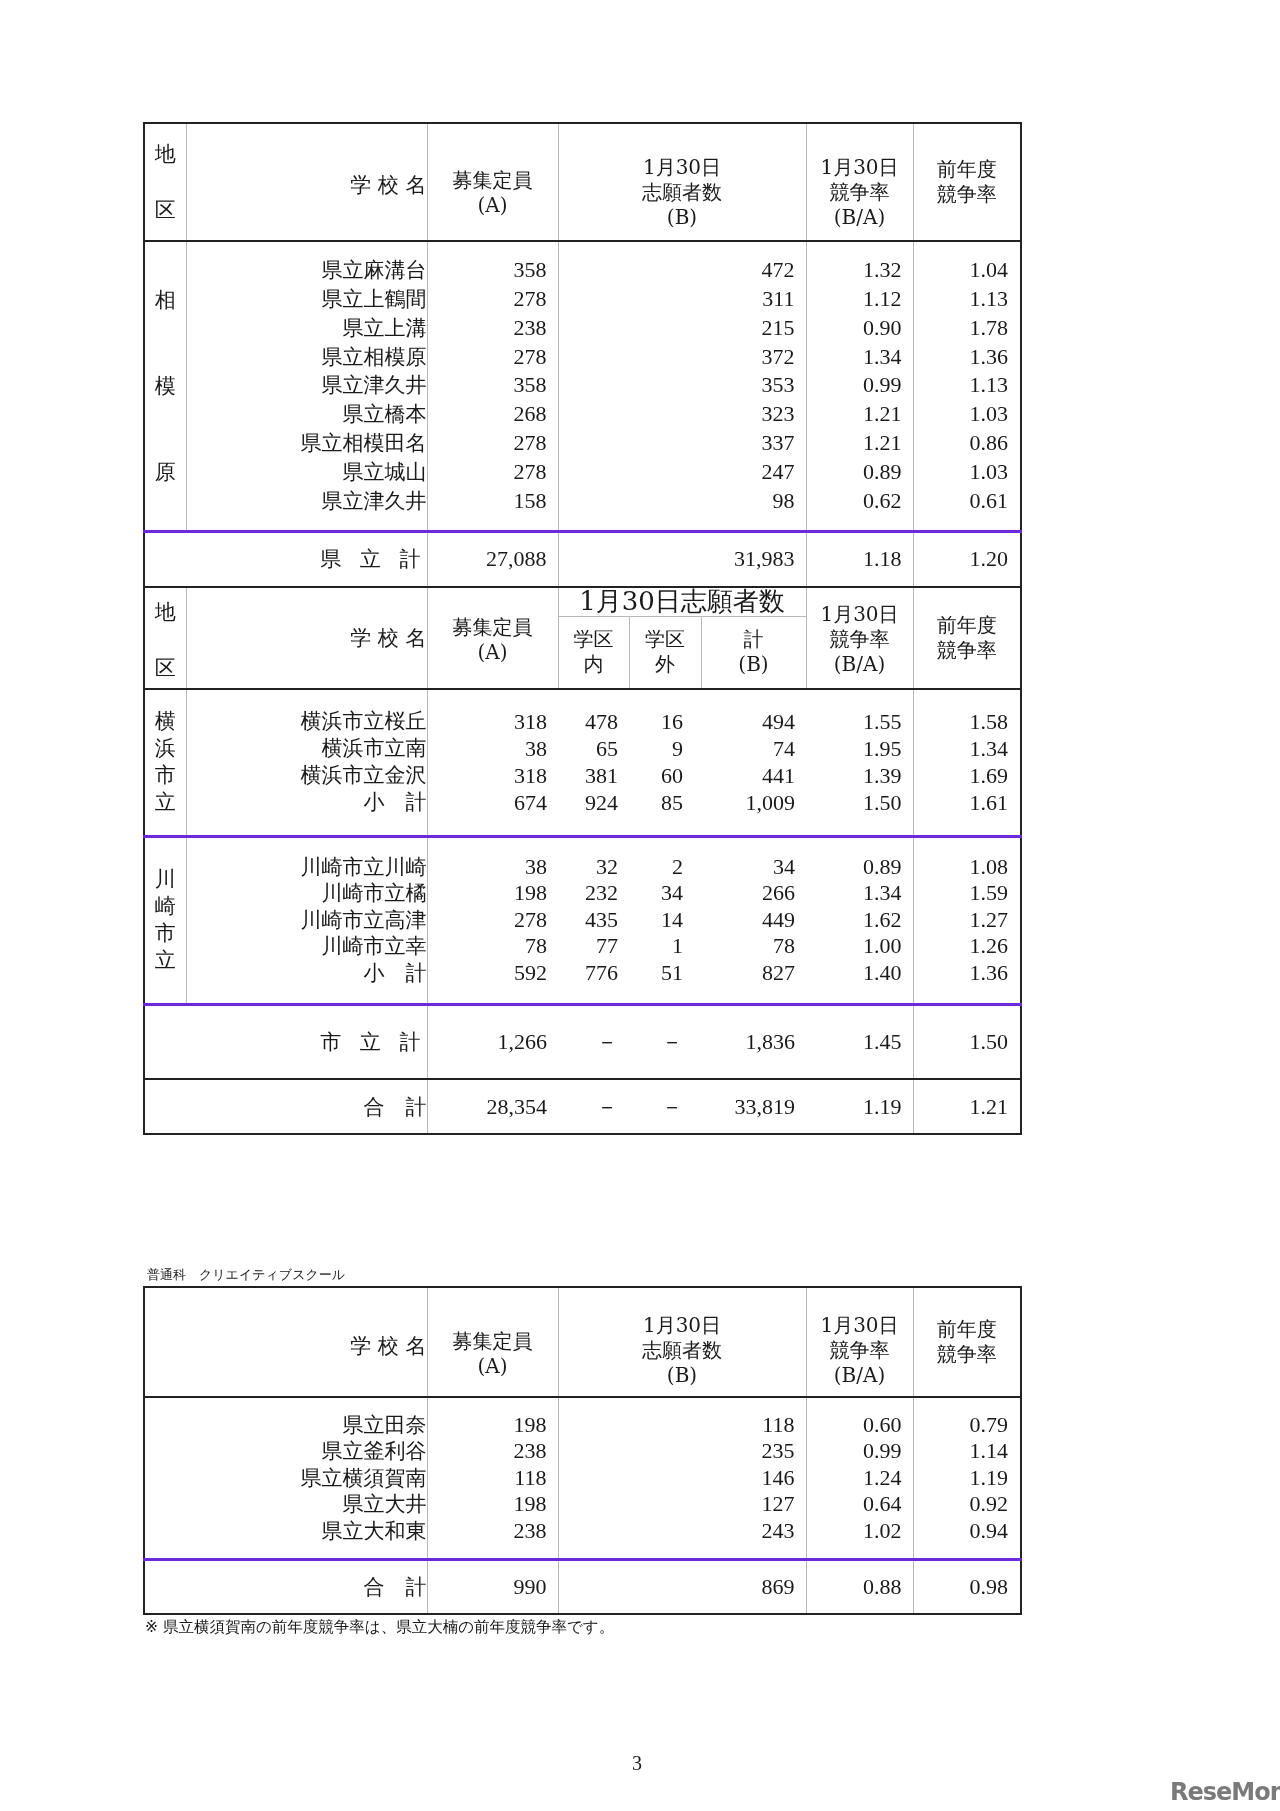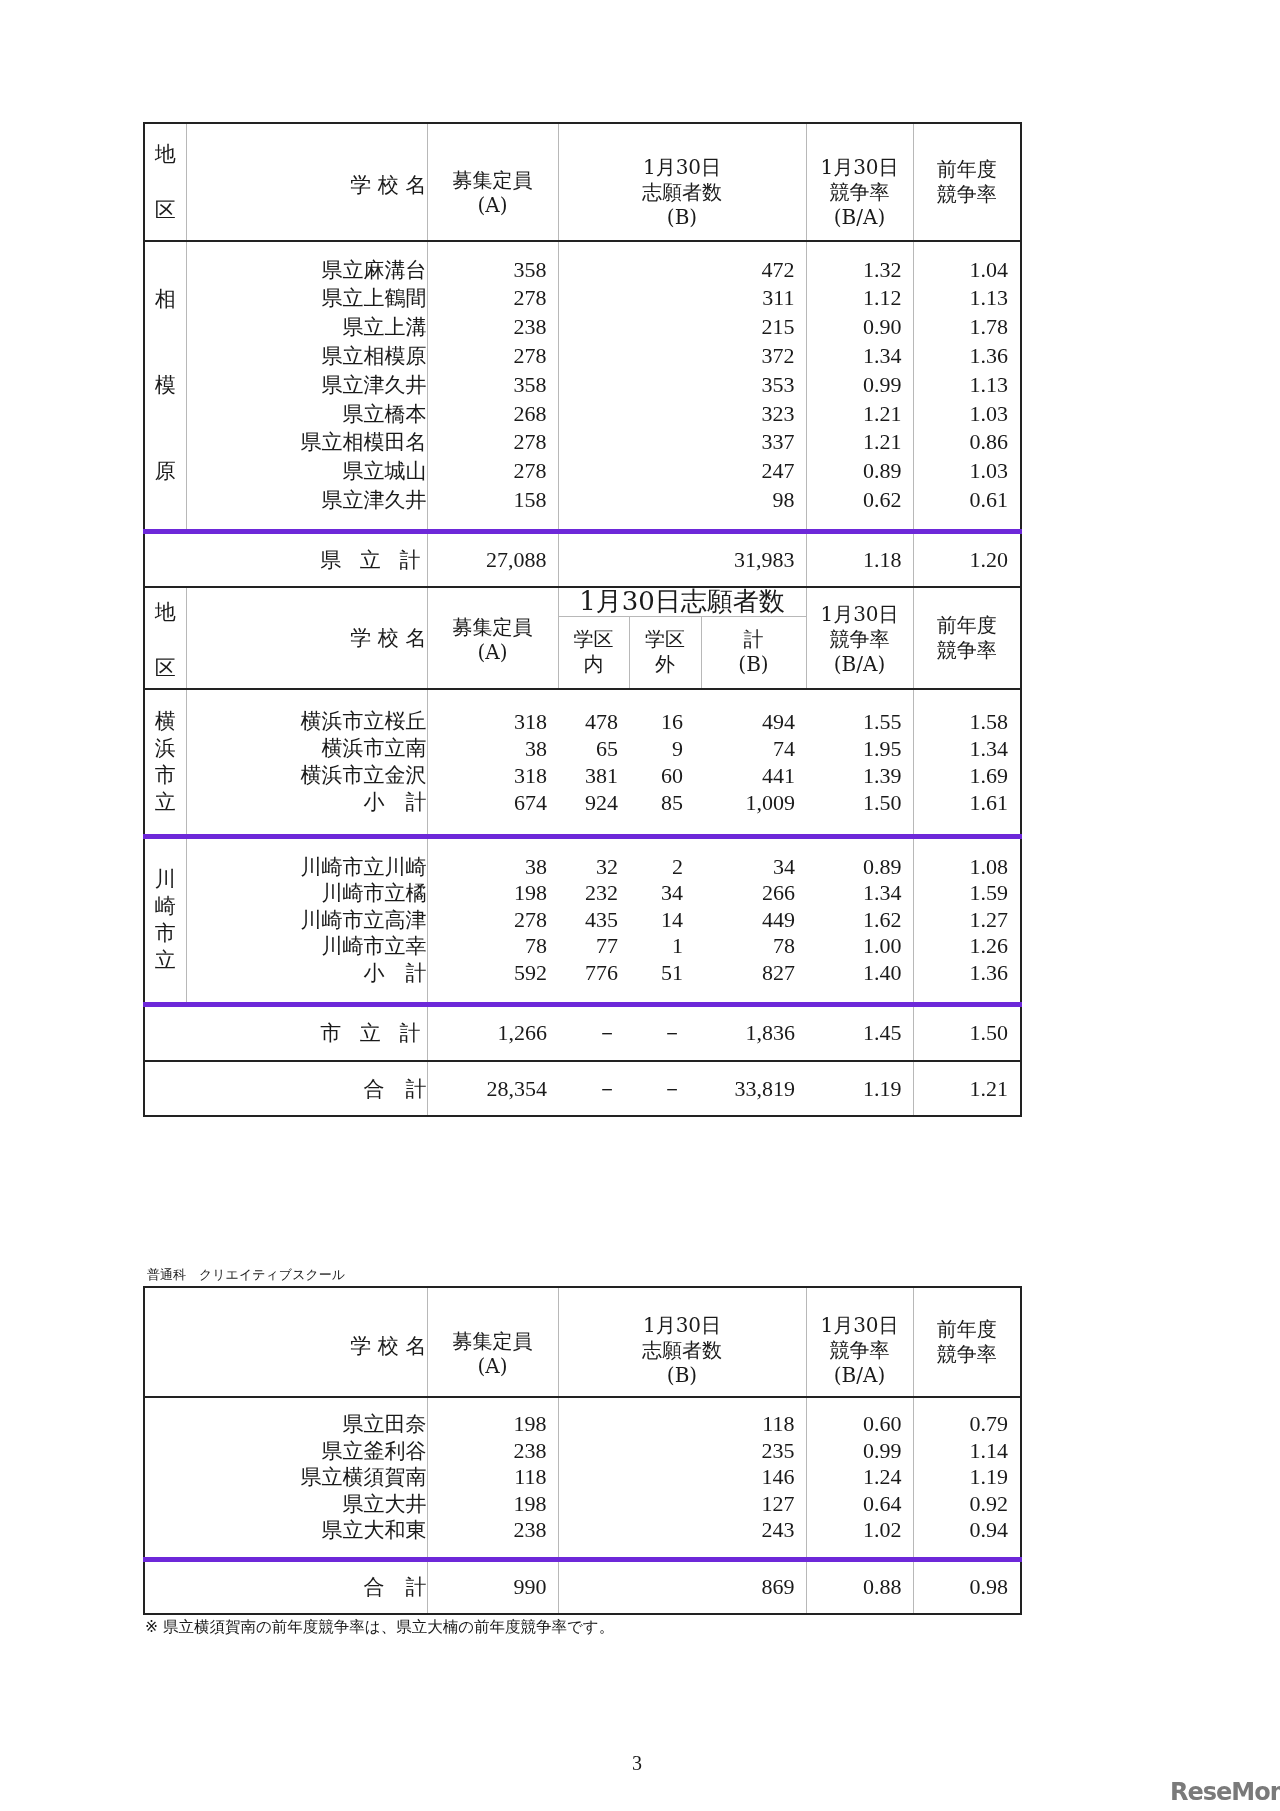--- a/index.html
+++ b/index.html
@@ -7,21 +7,21 @@
          font-family:"DejaVu Serif","Liberation Serif",serif; color:#1a1a1a; }
   .abs { position:absolute; }
   table { border-collapse:collapse; table-layout:fixed; position:absolute; }
   td, th { padding:0; font-weight:normal; }
   .t { font-size:21px; line-height:28px;text-align:right; }
   .hdr { font-size:20px; line-height:25px; text-align:center; }
   .num { text-align:right; font-family:"Liberation Serif","DejaVu Serif",serif; font-size:22px; }
   .outer { border:2.5px solid #222; }
   .thick-b { border-bottom:2.5px solid #222; }
   .thin-l { border-left:1px solid #b8b8b8; }
-  .thin-t { border-top:5px solid #6d28d9;padding-left:20px; }
+  .thin-t { border-top:3px solid #6d28d9;padding-left:20px; }
   .thin-b { border-bottom:1px solid #b8b8b8; }
   .vert { text-align:center; font-size:21px; }
   .list-line { height:28.8px; line-height:28.8px; white-space:nowrap; }
   .list-line-k { height:27px; line-height:27px; white-space:nowrap; }
   .list-line-c { height:26.5px; line-height:26.5px; white-space:nowrap; }
   .wm { font-family:"DejaVu Sans","Liberation Sans",sans-serif; font-weight:bold;
         color:#7a7a7a; font-size:24px; letter-spacing:-1px; }
 </style>
 </head>
 <body>
@@ -283,21 +283,21 @@
     </td>
     <td class="thin-l num" style="padding-right:12px;">
       <div class="list-line-c">1.08</div>
           <div class="list-line-c">1.59</div>
       <div class="list-line-c">1.27</div>
           <div class="list-line-c">1.26</div>
       <div class="list-line-c">1.36</div>
     </td>
   </tr>
 
-  <tr class="thin-t thick-b" style="height:57px;">
+  <tr class="thin-t thick-b" style="height:75px;">
     <td colspan="2" class="t" style="padding-left:113px; letter-spacing:6px;">市 立 計</td>
     <td class="thin-l num" style="padding-right:11px;">1,266</td>
     <td class="num" style="padding-right:11px;">－</td>
     <td class="num" style="padding-right:18px;">－</td>
     <td class="num" style="padding-right:11px;">1,836</td>
     <td class="num" style="padding-right:11px;">1.45</td>
     <td class="thin-l num" style="padding-right:12px;">1.50</td>
   </tr>
 
   <tr style="height:55px;">

